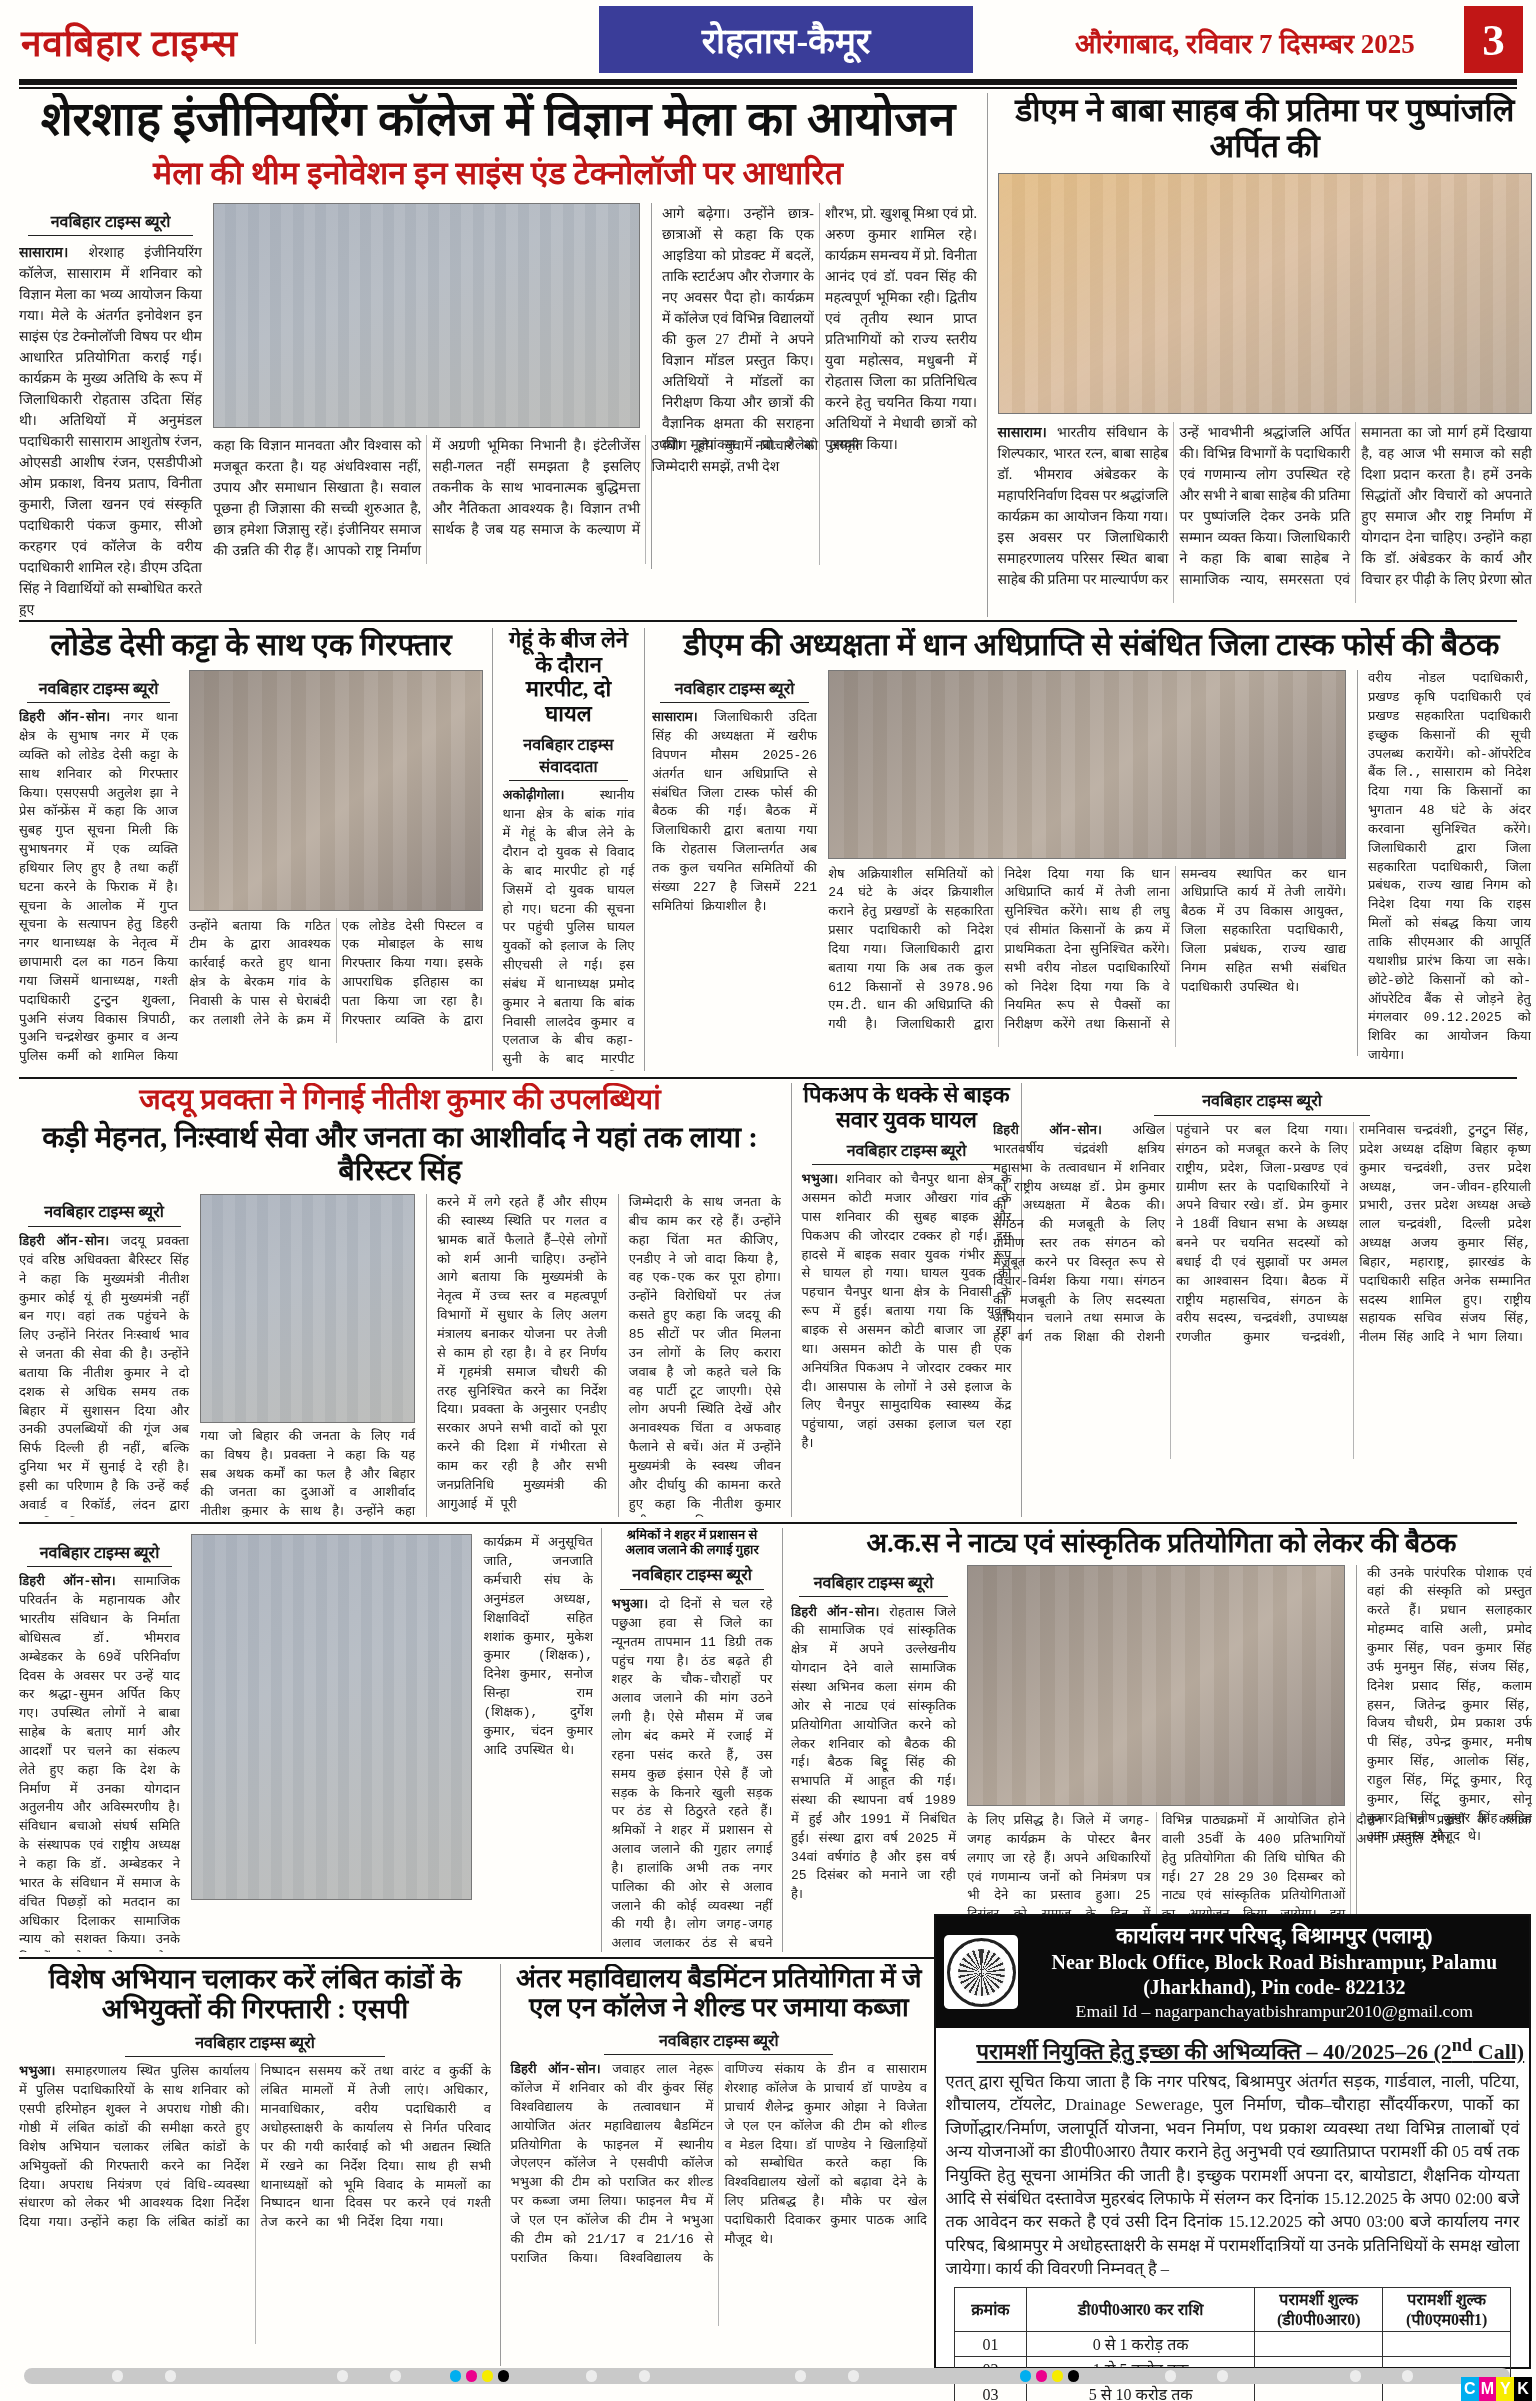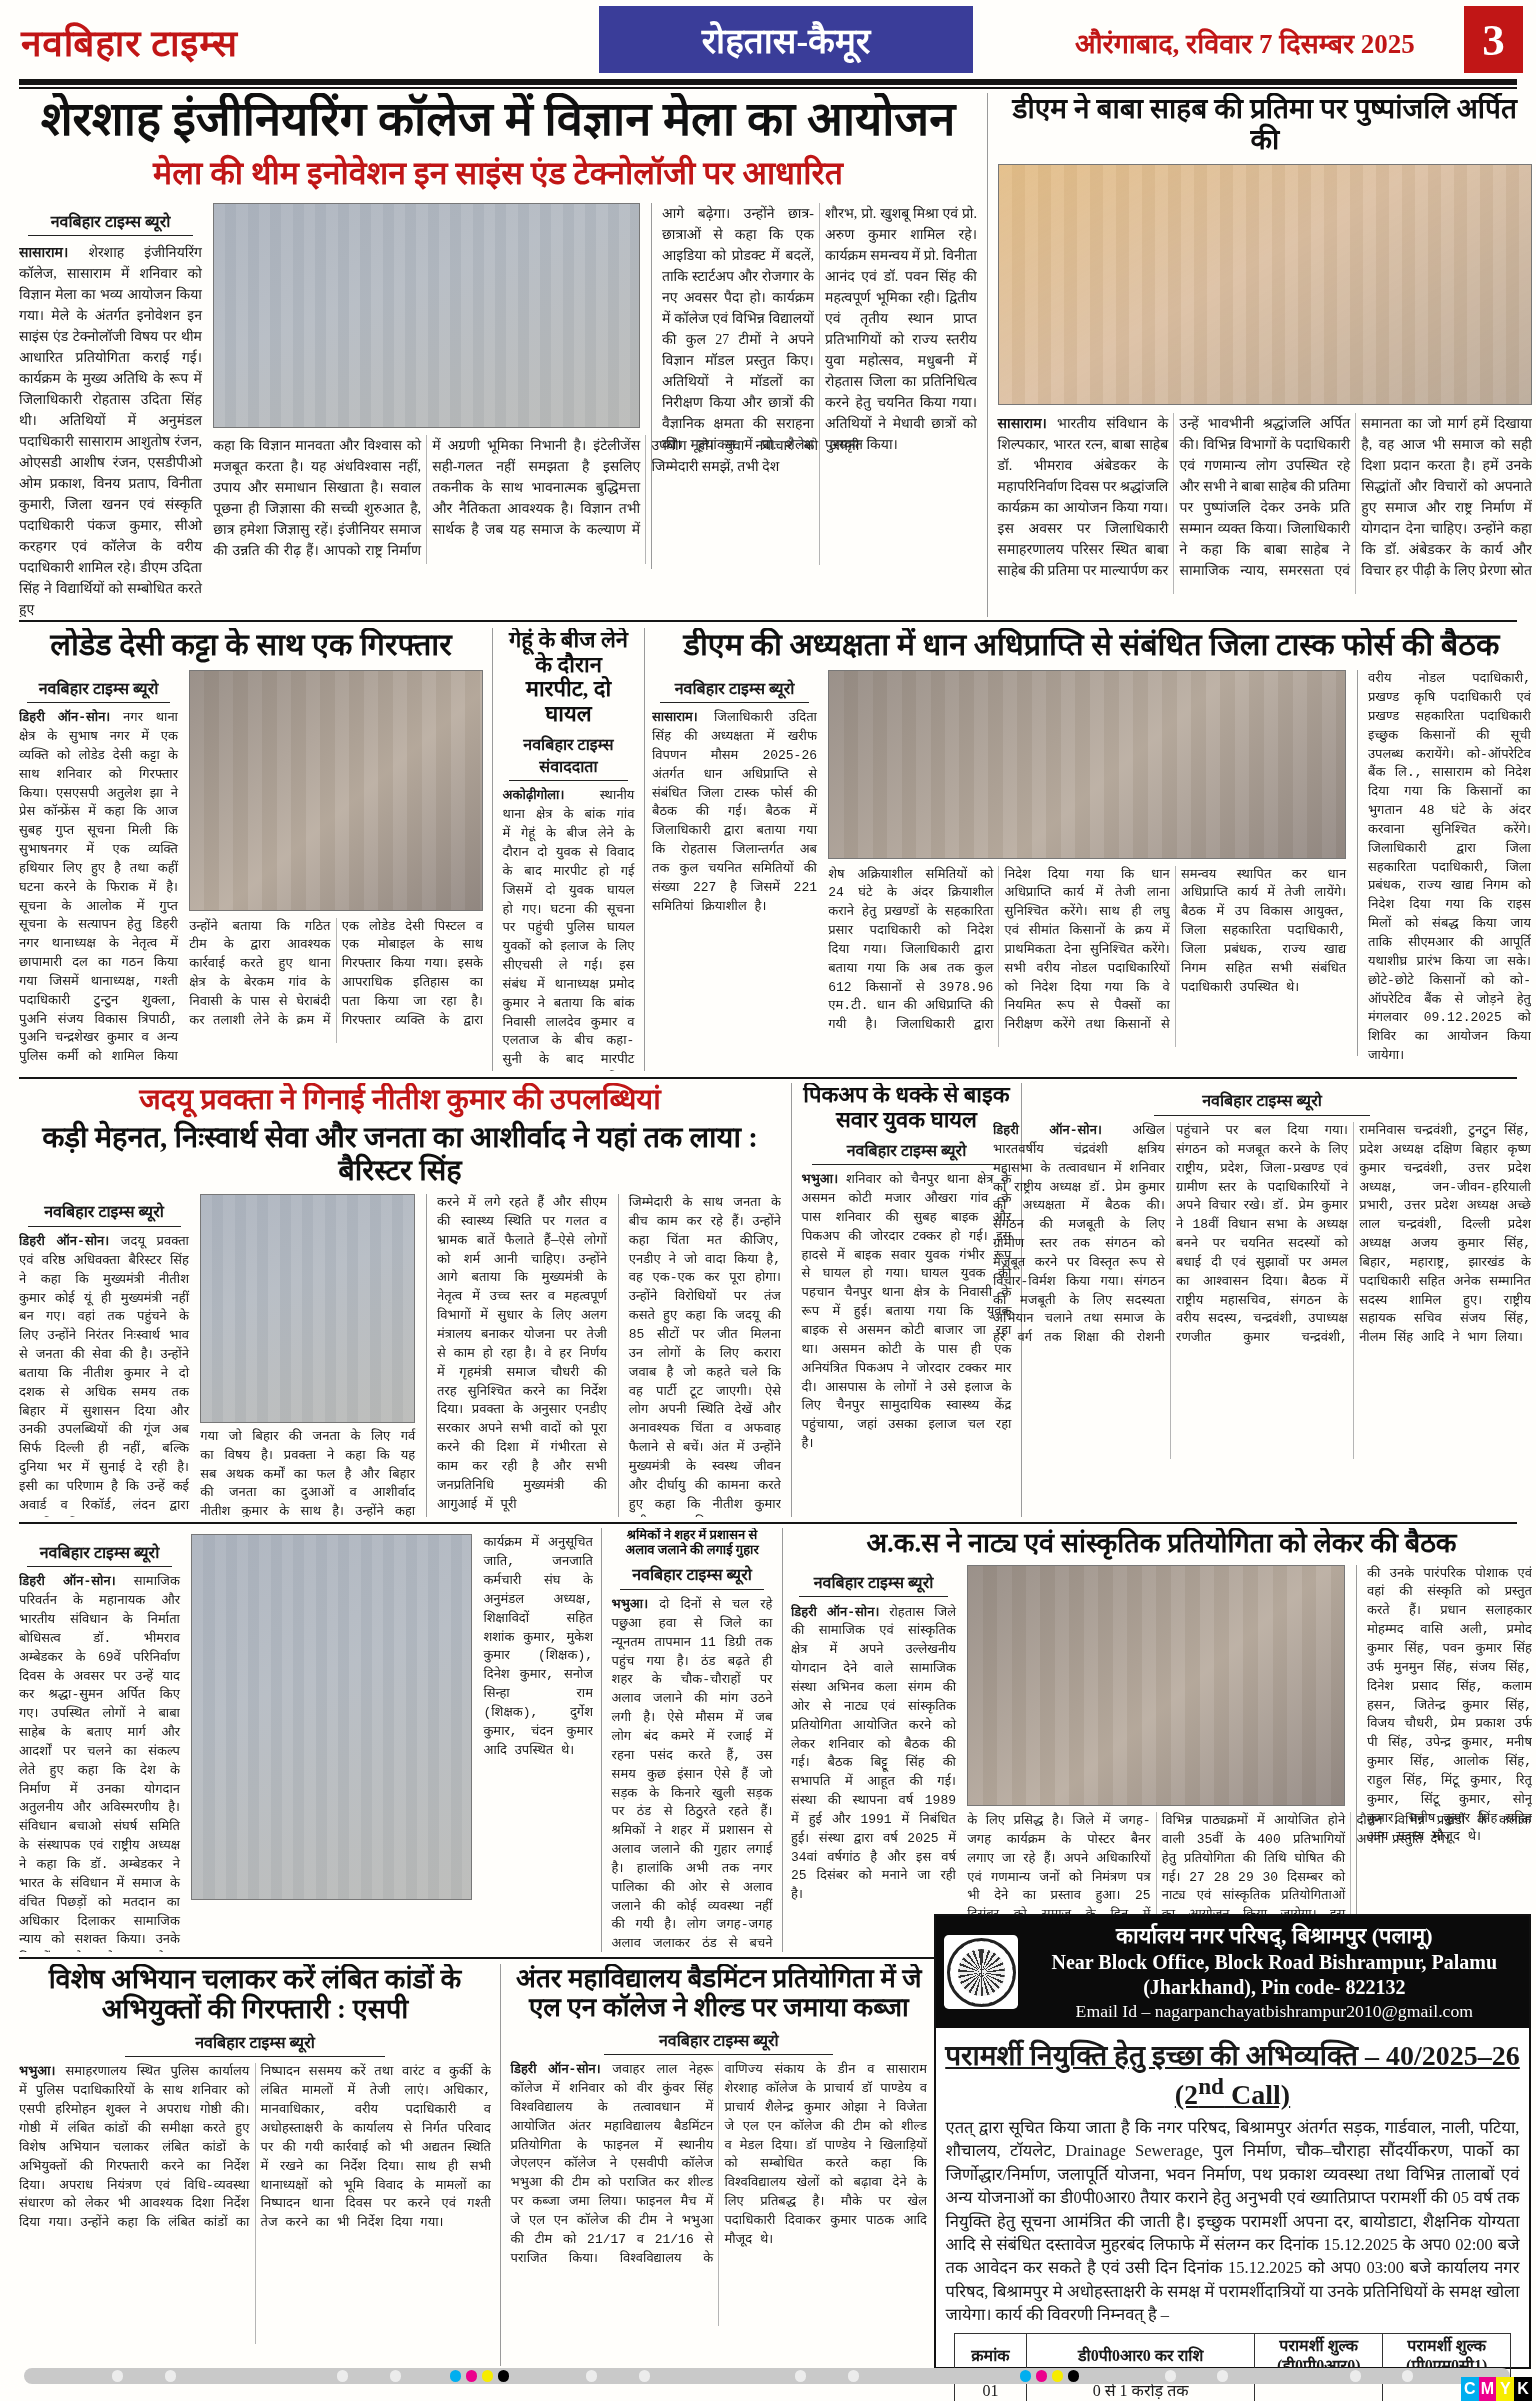--- a/index.html
+++ b/index.html
@@ -12,21 +12,21 @@
         display:flex;align-items:center;justify-content:center;font-size:35px;font-weight:bold;}
   .dateline-top{position:absolute;left:1075px;top:24px;font-size:27px;font-weight:bold;color:#c11616;}
   .pagenum{position:absolute;left:1464px;top:6.4px;width:59px;height:67px;background:#c11616;color:#fff;
         display:flex;align-items:center;justify-content:center;font-size:45px;font-weight:bold;}
   .rule-a{position:absolute;left:19px;width:1498px;height:5.6px;background:#151515;}
   .rule-b{position:absolute;left:19px;width:1498px;height:1.6px;background:#151515;}
   
   .art{position:absolute;overflow:hidden;}
   .hl{font-weight:bold;color:#101010;text-align:center;line-height:1.12;}
   .hl-xl{font-size:47px;}
-  .hl-lg{font-size:28px;}
+  .hl-lg{font-size:32px;}
   .hl-md{font-size:30.5px;}
   .hl-sm{font-size:22px;}
   .kicker{font-size:29px;font-weight:bold;color:#c11616;text-align:center;line-height:1.15;}
   .subhead{font-size:32px;font-weight:bold;color:#c11616;text-align:center;line-height:1.2;margin-top:8px;}
   .byline{font-size:16px;font-weight:bold;text-align:center;border-bottom:1.6px solid #222;
           padding:1.6px 0 3.2px 0;margin:4.8px auto 6.4px auto;width:90%;}
   .body-t{font-size:14px;line-height:1.5;text-align:justify;}
   .body-s{font-size:13px;line-height:1.45;text-align:justify;font-family:Liberation Mono, monospace;}
   .cols2{column-count:2;column-gap:11.2px;column-rule:0.8px solid #b5b5b5;}
   .cols3{column-count:3;column-gap:11.2px;column-rule:0.8px solid #b5b5b5;}
@@ -50,21 +50,21 @@
   .tender-head{background:#0b0b0b;color:#fff;display:flex;align-items:center;padding:6.4px 8px;gap:9.6px;}
   .emblem{width:74px;height:74px;background:#fff;border-radius:4.8px;flex:0 0 auto;
           display:flex;align-items:center;justify-content:center;}
   .emblem-inner{width:63px;height:63px;border-radius:50%;border:3.2px solid #222;
           background:repeating-conic-gradient(#333 0 6deg,#eee 6deg 16deg);
           box-shadow:inset 0 0 0 8px #fff;}
   .tender-head-text{flex:1;text-align:center;line-height:1.25;}
   .th1{font-size:22px;font-weight:bold;}
   .th2{font-size:20px;font-weight:bold;}
   .th3{font-size:17.7px;}
-  .tender-title{font-size:28px;font-weight:bold;text-align:center;text-decoration:underline;margin:6.4px 4.8px 3.2px 4.8px;}
+  .tender-title{font-size:22px;font-weight:bold;text-align:right;text-decoration:underline;margin:6.4px 4.8px 3.2px 4.8px;}
   .tender-body{font-size:16.5px;line-height:1.42;text-align:justify;padding:1.6px 9.6px;}
   .tender table{border-collapse:collapse;margin:4.8px auto;width:94%;}
   .tender th,.tender td{border:1.6px solid #333;font-size:16px;text-align:center;padding:2.4px 3.2px;line-height:1.2;}
   .tender th{font-weight:bold;}
   
   .print-bar{position:absolute;left:24px;top:2368px;width:1486px;height:16px;background:#c9c9c9;border-radius:8px;}
   .print-bar span{position:absolute;top:2.4px;width:11.2px;height:11.2px;border-radius:50%;background:#ececec;}
   .cmyk-blocks{position:absolute;left:1461px;top:2377px;display:flex;}
   .cmyk-blocks div{width:17.7px;height:24px;display:flex;align-items:center;justify-content:center;
         color:#fff;font-family:"Liberation Sans",sans-serif;font-size:16px;font-weight:bold;}

